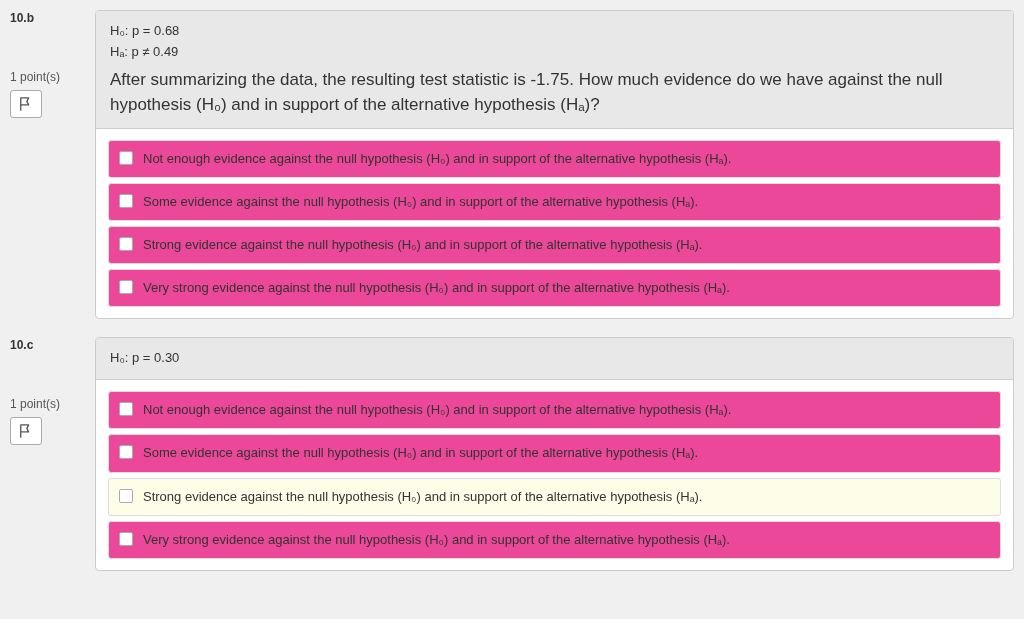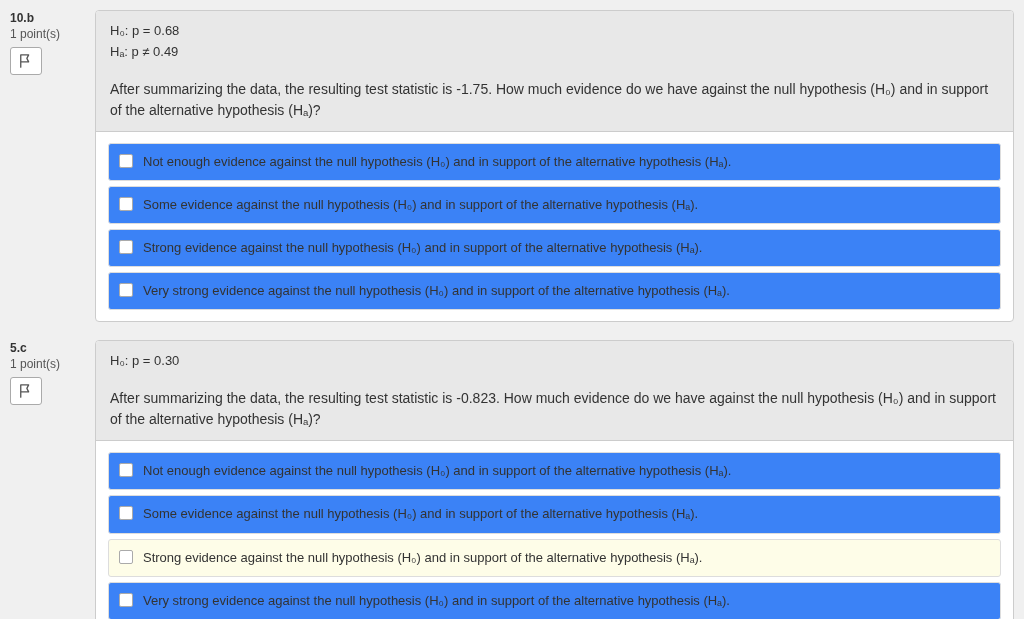--- a/index.html
+++ b/index.html
@@ -22,20 +22,21 @@
     .question-number {
       font-size: 12px;
       font-weight: bold;
       color: #333;
       line-height: 1.4;
     }
     .question-points {
       font-size: 12px;
       color: #555;
       margin-bottom: 6px;
+      margin-top: 43px;
     }
     .flag-btn {
       width: 32px;
       height: 28px;
       border: 1px solid #aaa;
       background: #fff;
       cursor: pointer;
       display: flex;
       align-items: center;
       justify-content: center;
@@ -60,35 +61,35 @@
       line-height: 1.5;
     }
     .question-header .hyp {
       font-size: 13px;
       line-height: 1.6;
     }
     .question-header .hyp-line {
       display: block;
     }
     .question-header .desc {
-      font-size: 14px;
-      margin-top: 16px;
+      font-size: 17px;
+      margin-top: 4px;
       line-height: 1.5;
     }
     .options-list {
       padding: 6px 8px;
     }
     .option-item {
       display: flex;
       align-items: flex-start;
       padding: 9px 10px;
       border: 1px solid #ddd;
       margin: 5px 4px;
       border-radius: 3px;
-      background: #3b82f6;
+      background: #ec4899;
       cursor: pointer;
     }
     .option-item.highlighted {
       background: #fefde8;
       border-color: #ddd;
     }
     .option-checkbox {
       width: 14px;
       height: 14px;
       border: 1px solid #aaa;
@@ -141,34 +142,33 @@
           </div>
           <div class="option-item">
             <div class="option-checkbox"></div>
             <span class="option-text">Very strong evidence against the null hypothesis (H₀) and in support of the alternative hypothesis (Hₐ).</span>
           </div>
         </div>
       </div>
     </div>
     <div class="question-block">
       <div class="question-left">
-        <div class="question-number">5.c</div>
+        <div class="question-number">10.c</div>
         <div class="question-points">1 point(s)</div>
         <button class="flag-btn">
           <svg class="flag-icon" viewBox="0 0 16 16" xmlns="http://www.w3.org/2000/svg">
             <path d="M2 1v14M2 1h9l-2 4 2 4H2" stroke="#555" stroke-width="1.5" fill="none" stroke-linecap="round" stroke-linejoin="round"></path>
           </svg>
         </button>
       </div>
       <div class="question-main">
         <div class="question-header">
           <div class="hyp">
             <span class="hyp-line">H₀: p = 0.30</span>
           </div>
-          <div class="desc">After summarizing the data, the resulting test statistic is -0.823. How much evidence do we have against the null hypothesis (H₀) and in support of the alternative hypothesis (Hₐ)?</div>
         </div>
         <div class="options-list">
           <div class="option-item">
             <div class="option-checkbox"></div>
             <span class="option-text">Not enough evidence against the null hypothesis (H₀) and in support of the alternative hypothesis (Hₐ).</span>
           </div>
           <div class="option-item">
             <div class="option-checkbox"></div>
             <span class="option-text">Some evidence against the null hypothesis (H₀) and in support of the alternative hypothesis (Hₐ).</span>
           </div>

